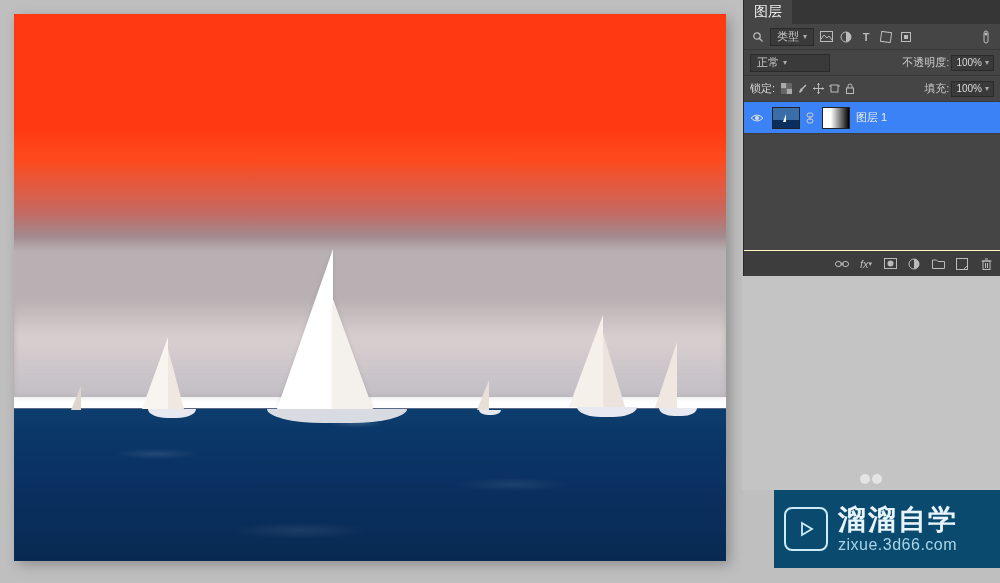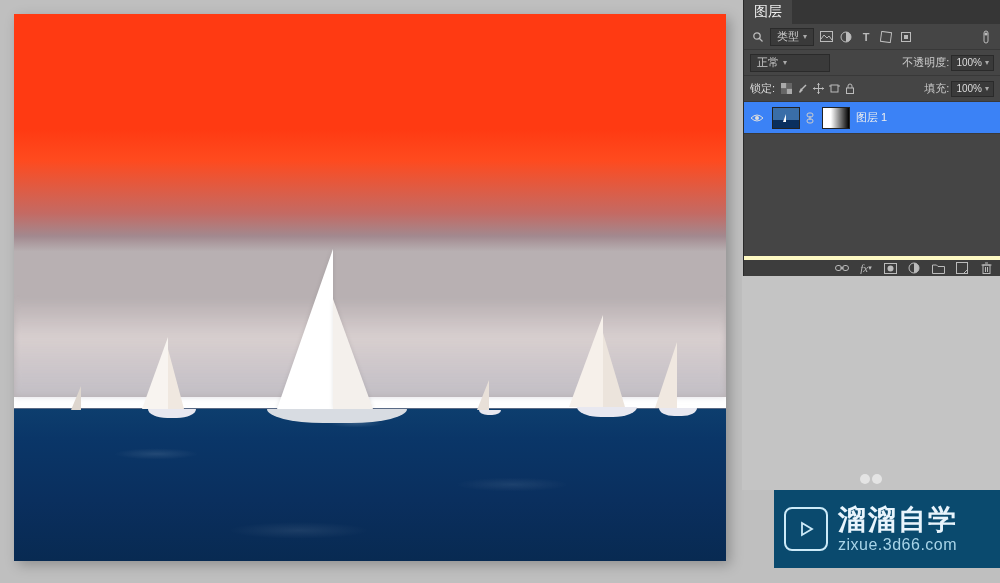--- a/index.html
+++ b/index.html
@@ -147,25 +147,24 @@
       background: #fff; flex-shrink: 0;
     }
     .thumb.img { background: linear-gradient(to bottom, #3a6ea8 0%, #3a6ea8 60%, #0a2f5e 60%, #0a2f5e 100%); position: relative; }
     .thumb.img::after { content:""; position:absolute; left:10px; top:6px; width:0; height:0; border:0 solid transparent; border-width:0 0 8px 3px; border-bottom-color:#fff; }
     .thumb.mask { background: linear-gradient(to right, #fff 0%, #fff 30%, #000 100%); }
     .thumb.red { background: #ff3a12; }
     .link-icon { font-size: 10px; color: #ccc; width: 10px; text-align: center; }
     .layer-name { font-size: 11px; color: #eee; }
 
     .panel-footer {
-      height: 20px; background: #3d3d3d;
+      height: 26px; background: #3d3d3d;
       display: flex; align-items: center; justify-content: flex-end;
       padding: 0 6px; gap: 8px;
-      border-top: 4px solid #fef9c3;
-      font-family: Liberation Serif, serif;
+      border-top: 1px solid #fef9c3;
     }
     .panel-footer .mini-icon { font-size: 12px; }
 
     
     .preview {
       position: absolute;
       left: 742px; top: 276px; right: 0; height: 214px;
       background: #c4c4c4;
     }
     .preview-dots {

